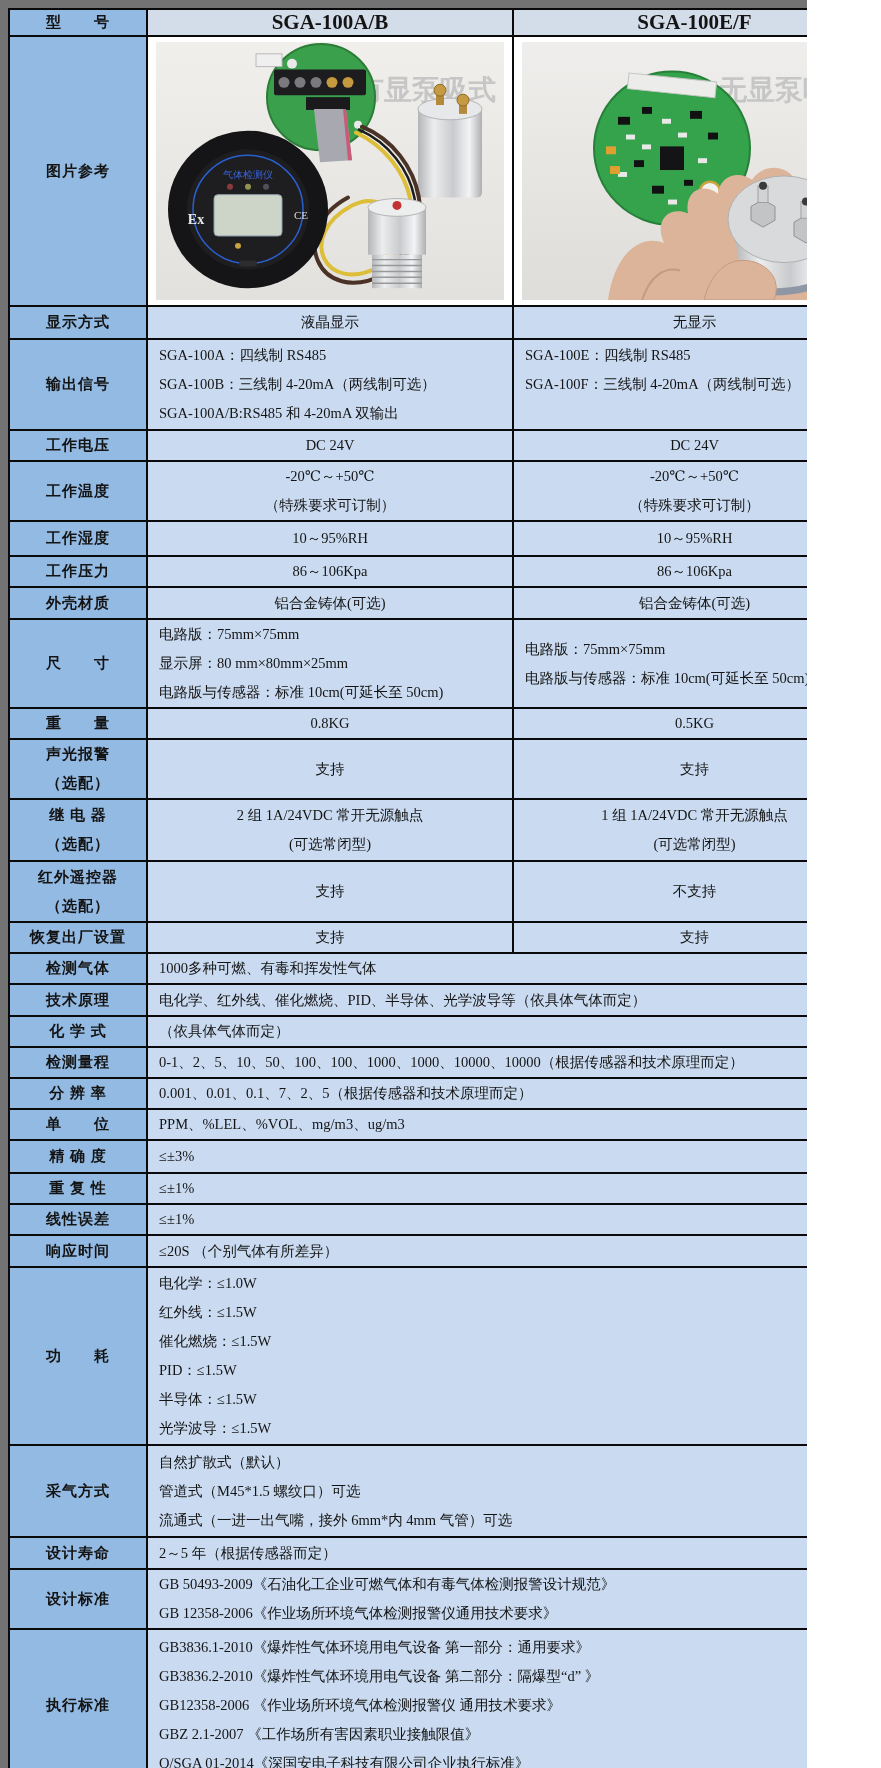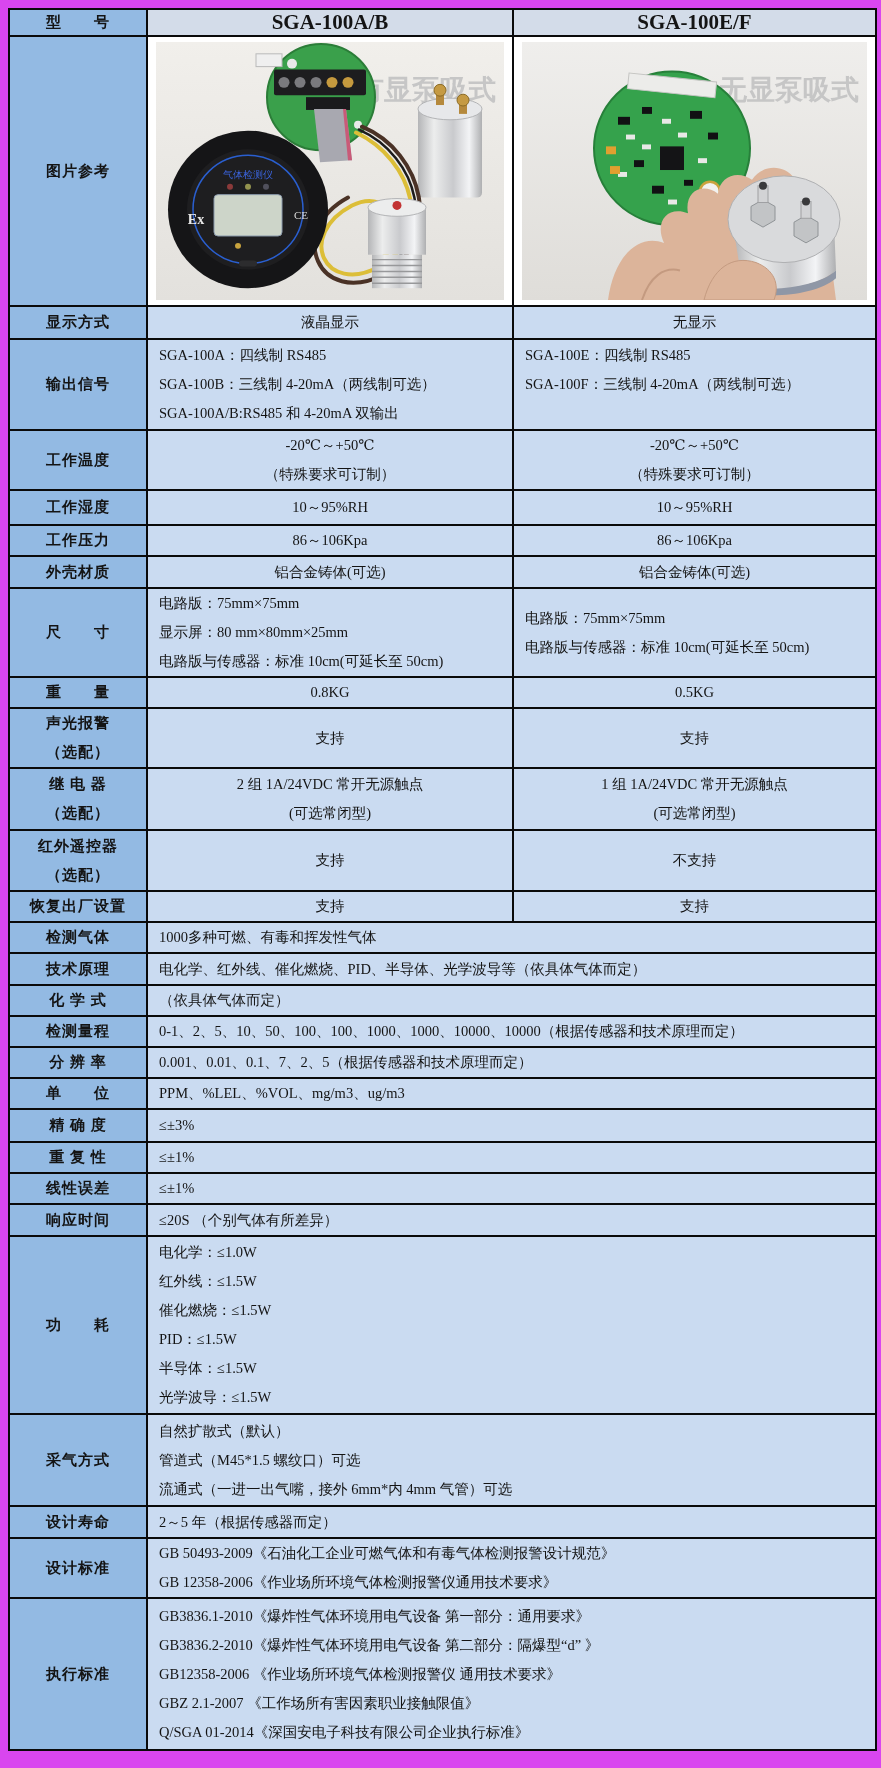--- a/index.html
+++ b/index.html
@@ -1,17 +1,17 @@
 <!DOCTYPE html>
 <html lang="zh"><head>
 <meta charset="utf-8">
 <style>
   html,body{margin:0;padding:0;background:#ffffff;}
   body{font-family:"Liberation Serif","DejaVu Serif",serif;color:#141414;}
-  .page{position:relative;width:881px;height:1768px;background:#d946ef;overflow:hidden;}
+  .page{position:relative;width:807px;height:1768px;background:#737373;overflow:hidden;}
   table.spec{position:absolute;left:8px;top:8px;width:867px;border-collapse:collapse;table-layout:fixed;}
   td{border:2px solid #0a0a0a;padding:0;overflow:hidden;}
   .label-cell{background:#93bae3;text-align:center;vertical-align:middle;
               font-weight:bold;font-size:15px;letter-spacing:1px;}
   .head-val{background:#d3dce9;text-align:center;vertical-align:middle;
             font-weight:bold;font-size:21px;}
   .val-cell{background:#cadbf1;font-size:14.5px;vertical-align:middle;}
   .a-center{text-align:center;}
   .a-left{text-align:left;padding-left:11px;}
   .v-top{vertical-align:top;padding-top:1px;}
@@ -198,20 +198,31 @@
           <td class="val-cell a-left v-top">
             <div class="ln">SGA-100A：四线制 RS485</div>
             <div class="ln">SGA-100B：三线制 4-20mA（两线制可选）</div>
             <div class="ln">SGA-100A/B:RS485 和 4-20mA 双输出</div>
           </td>
           <td class="val-cell a-left v-top">
             <div class="ln">SGA-100E：四线制 RS485</div>
             <div class="ln">SGA-100F：三线制 4-20mA（两线制可选）</div>
           </td>
         </tr>
+        <tr style="height: 31px;">
+          <td class="label-cell">
+            <div class="ln">工作电压</div>
+          </td>
+          <td class="val-cell a-center">
+            <div class="ln">DC 24V</div>
+          </td>
+          <td class="val-cell a-center">
+            <div class="ln">DC 24V</div>
+          </td>
+        </tr>
         <tr style="height: 57px;">
           <td class="label-cell">
             <div class="ln">工作温度</div>
           </td>
           <td class="val-cell a-center">
             <div class="ln">-20℃～+50℃</div>
             <div class="ln">（特殊要求可订制）</div>
           </td>
           <td class="val-cell a-center">
             <div class="ln">-20℃～+50℃</div>

